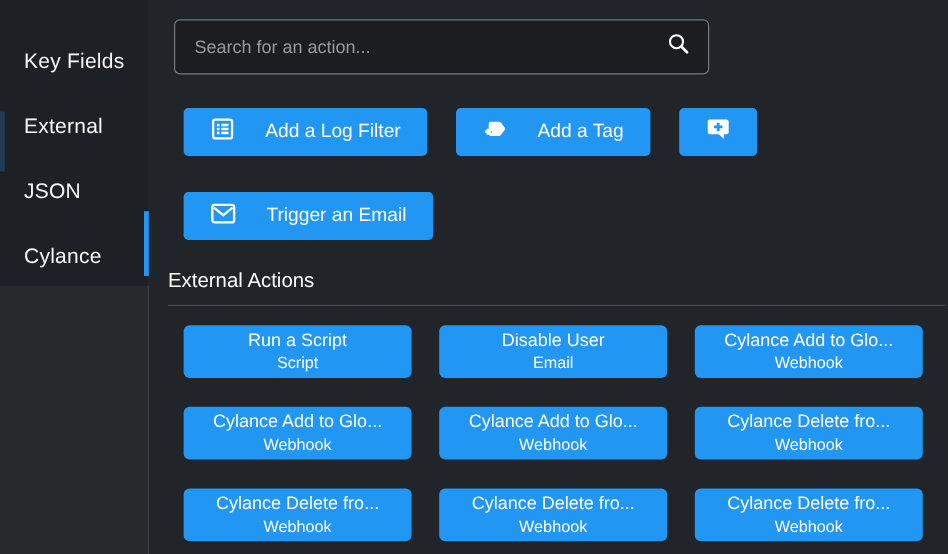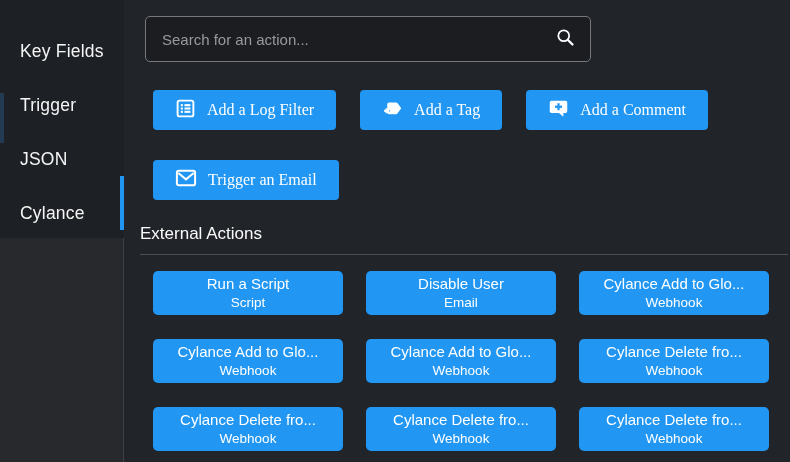--- a/index.html
+++ b/index.html
@@ -54,21 +54,21 @@
   .search-box input::placeholder{color:#96999d;}
   .btn{
     background:var(--accent);color:#fff;border:none;border-radius:4px;
     font-family:"Liberation Sans",sans-serif;font-size:16px;
     display:inline-flex;align-items:center;justify-content:center;
     cursor:pointer;white-space:nowrap;
   }
   .history-btn{height:36px;padding:0 17px;margin-left:11px;font-size:15.5px;}
   .quick-row{margin:28px 0 0 28px;display:flex;}
   .quick-row.second{margin-top:30px;}
-  .quick-btn{height:40px;padding:12px 22px;margin-right:24px;gap:11px;font-family:Liberation Serif, serif;}
+  .quick-btn{height:40px;padding:12px 22px;margin-right:24px;gap:25px;}
   .quick-btn svg{flex:0 0 auto;}
   
   .section-head{
     margin:24px 2px 0 15px;font-size:17px;color:#fafafa;
     padding-bottom:10px;border-bottom:1px solid #4a4d51;
   }
   .grid{
     margin:16px 0 0 28px;display:grid;
     grid-template-columns:repeat(3,190px);
     column-gap:23px;row-gap:24px;
@@ -79,21 +79,21 @@
   }
   .card .t{font-size:15px;max-width:170px;overflow:hidden;white-space:nowrap;}
   .card .s{font-size:13.5px;}
 </style>
 </head>
 <body>
 
 <div class="sidebar-rail">
   <div class="sidebar-panel">
     <div class="side-item">Key Fields</div>
-    <div class="side-item">Trigger</div>
+    <div class="side-item">External</div>
     <div class="side-item">JSON</div>
     <div class="side-item">Cylance</div>
     <div class="active-indicator"></div>
     <div class="scroll-strip"></div>
   </div>
 </div>
 
 <div class="main">
 
   <div class="search-row">
@@ -137,21 +137,20 @@
     </button>
 
     <button class="btn quick-btn">
       <span>
         <svg width="21" height="21" viewBox="0 0 24 24">
           <path d="M4 3 h16 a2 2 0 0 1 2 2 v10 a2 2 0 0 1 -2 2 h-2.5 v4.5 L12.5 17 H4 a2 2 0 0 1 -2 -2 V5 a2 2 0 0 1 2-2 z" fill="#fff"></path>
           <line x1="12" y1="6" x2="12" y2="14" stroke="#2196f3" stroke-width="2.6"></line>
           <line x1="8" y1="10" x2="16" y2="10" stroke="#2196f3" stroke-width="2.6"></line>
         </svg>
       </span>
-      <span>Add a Comment</span>
     </button>
   </div>
 
   <div class="quick-row second">
     <button class="btn quick-btn">
       <span>
         <svg width="22" height="20" viewBox="0 0 24 22">
           <rect x="2" y="3" width="20" height="16" rx="2" fill="none" stroke="#fff" stroke-width="2.2"></rect>
           <polyline points="3.5,5.5 12,12.5 20.5,5.5" fill="none" stroke="#fff" stroke-width="2.2"></polyline>
         </svg>

